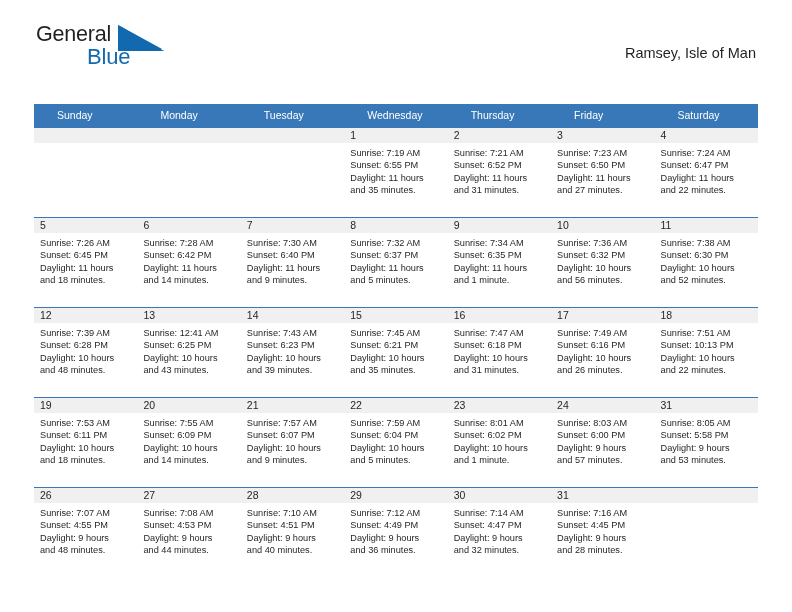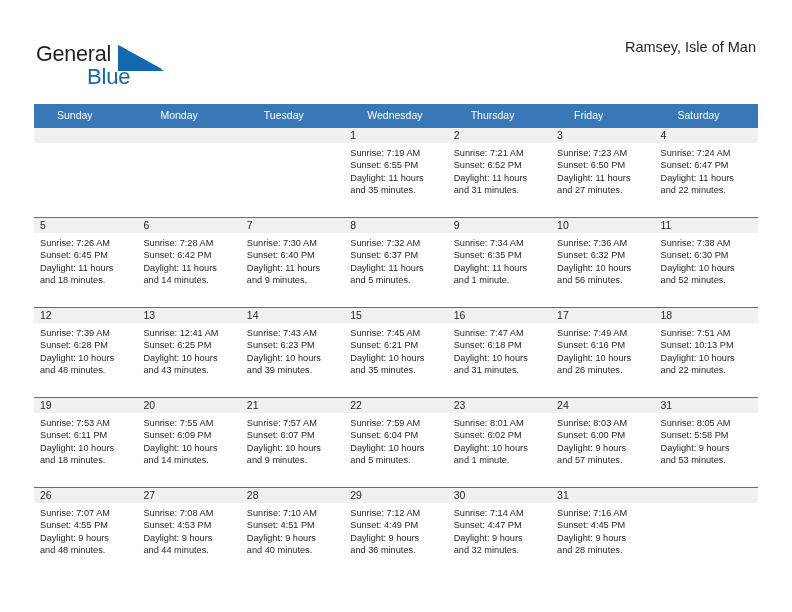--- a/index.html
+++ b/index.html
@@ -24,21 +24,21 @@
   
   .header {
     position: absolute;
     left: 0; top: 0;
     width: 792px;
     height: 100px;
   }
   .logo {
     position: absolute;
     left: 36px;
-    top: 44px;
+    top: 24px;
     width: 130px;
     height: 48px;
   }
   .logo-general {
     position: absolute;
     left: 0;
     top: 0;
     font-size: 21.5px;
     color: #231f20;
     letter-spacing: -0.2px;
@@ -73,21 +73,21 @@
   .cal-title {
     font-size: 25.5px;
     color: #231f20;
     line-height: 1.18;
     white-space: nowrap;
   }
   .cal-subtitle {
     font-size: 14.5px;
     color: #231f20;
     line-height: 1.2;
-    margin-top: 6px;
+    margin-top: 12px;
     white-space: nowrap;
   }
 
   
   .calendar {
     position: absolute;
     left: 34px;
     top: 104px;
     width: 724px;
     border-collapse: collapse;

